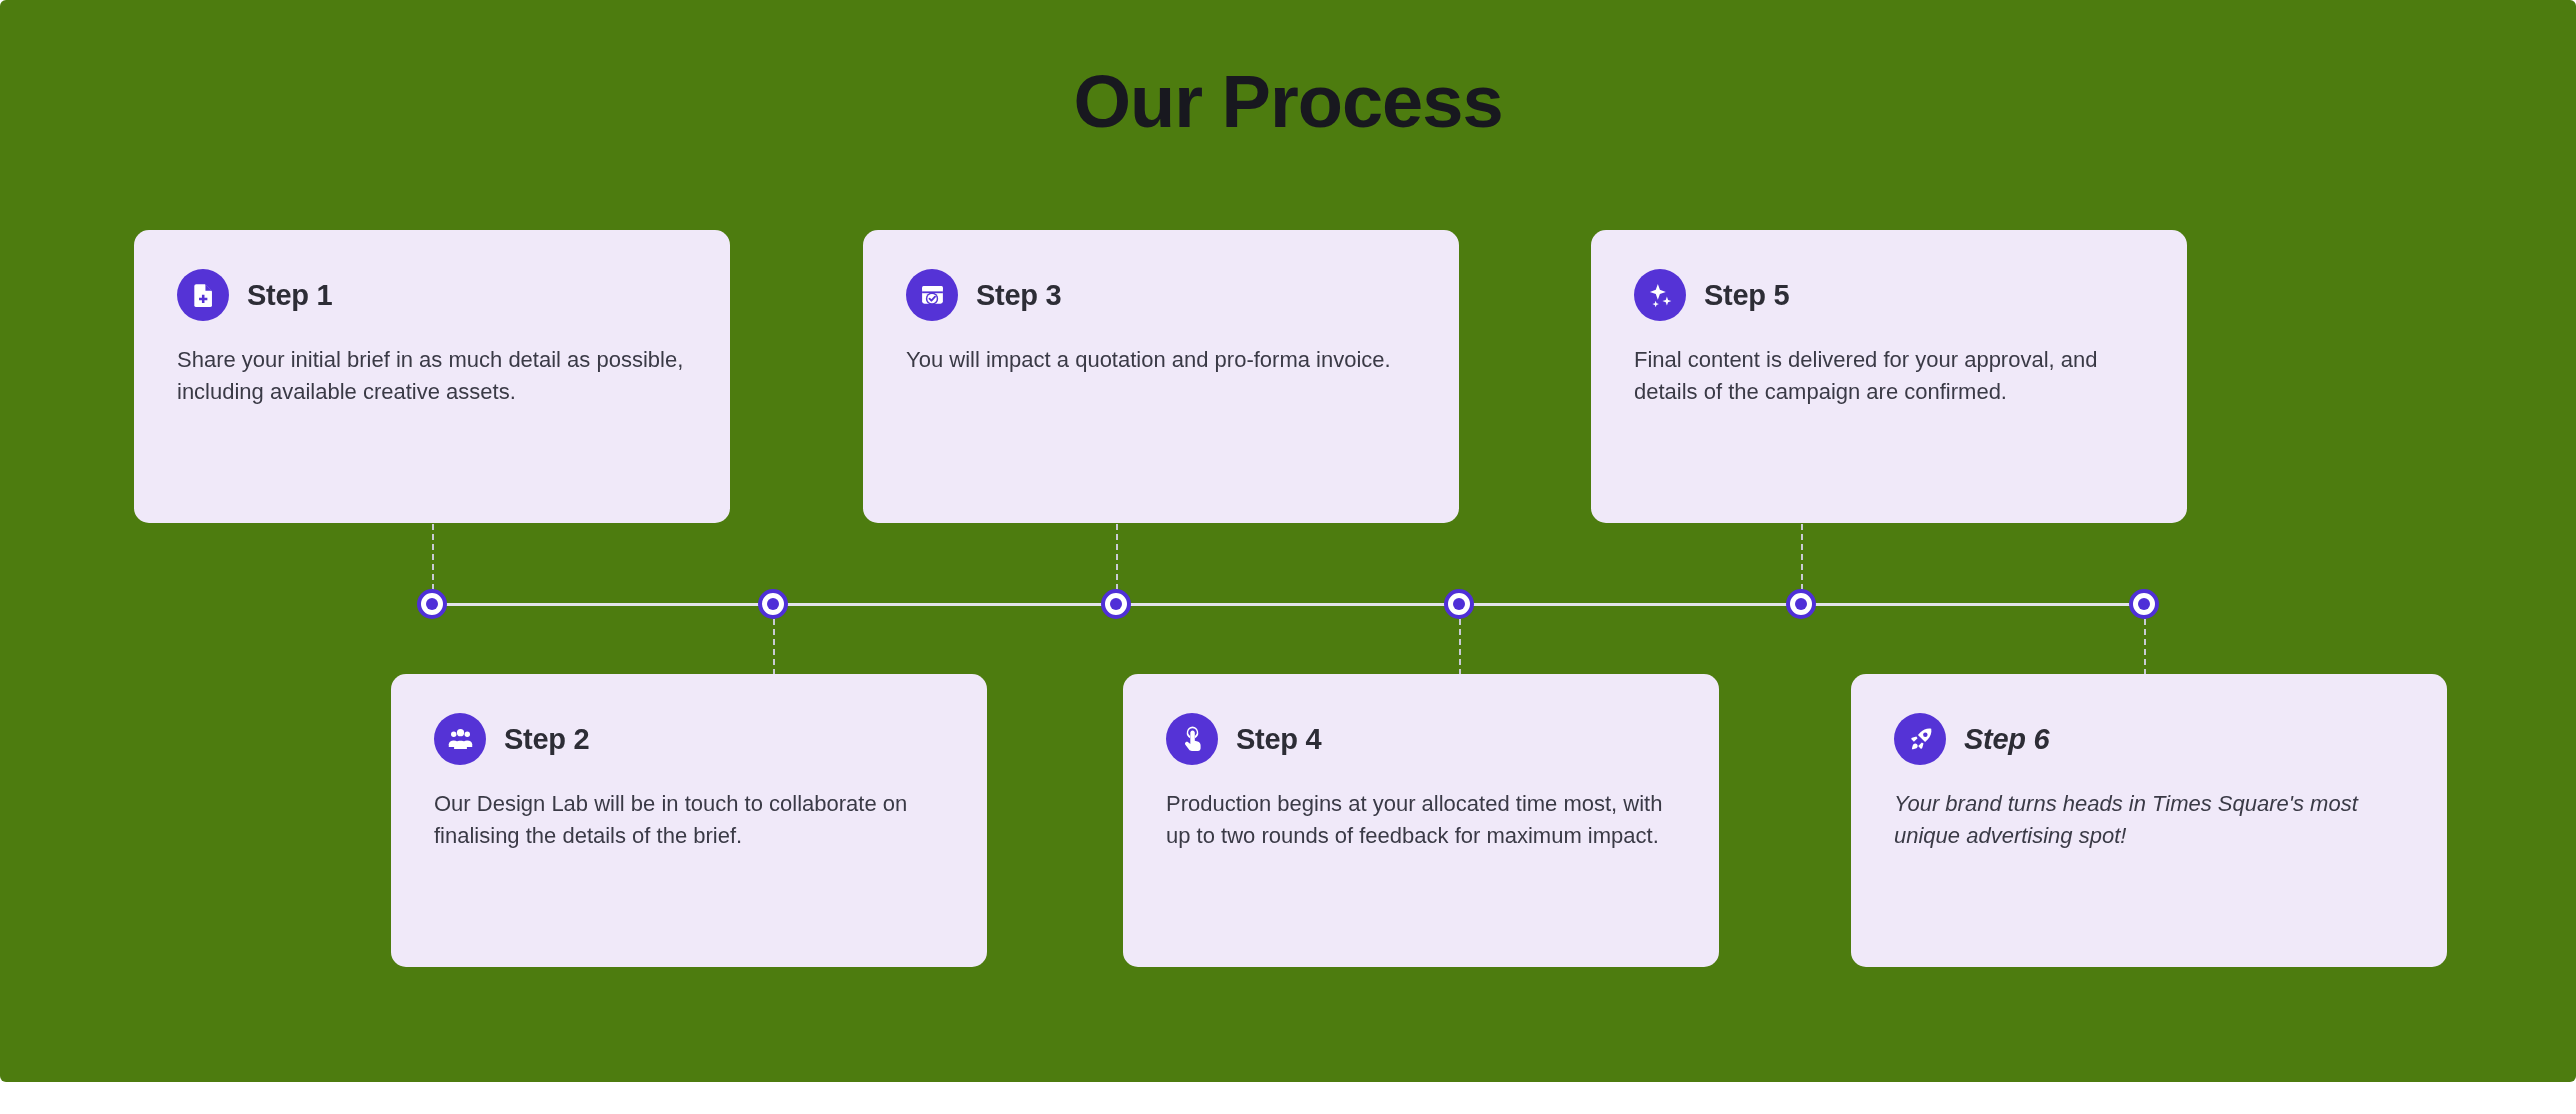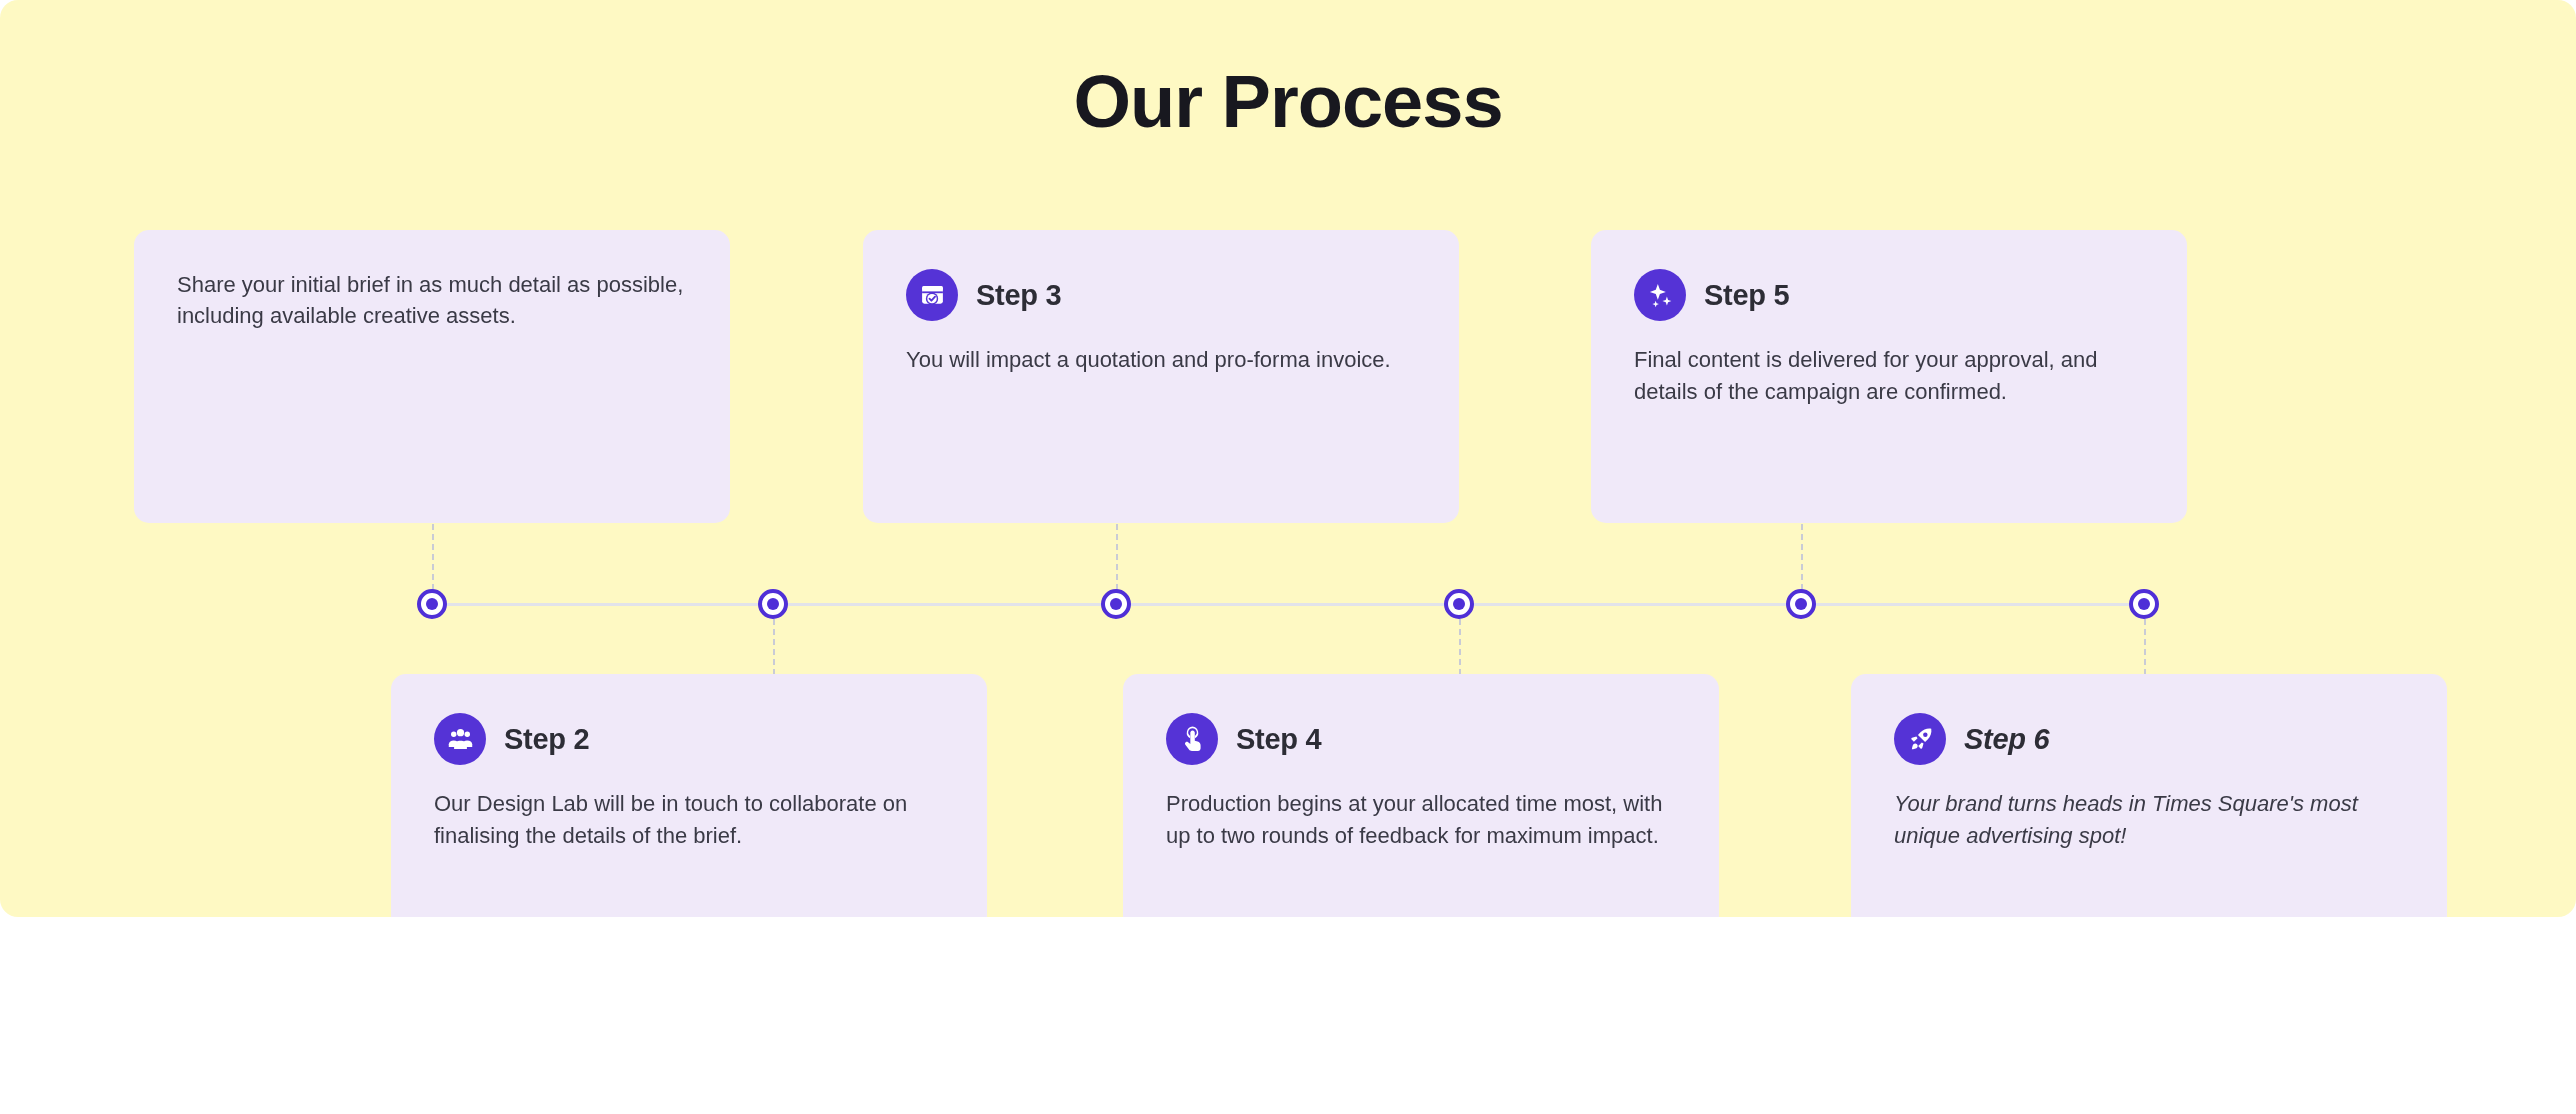--- a/index.html
+++ b/index.html
@@ -3,23 +3,23 @@
 <meta charset="utf-8">
 <style>
   html, body {
     margin: 0; padding: 0;
     width: 2576px; height: 1115px;
     background: #ffffff;
     font-family: "Liberation Sans", sans-serif;
   }
   #stage {
     position: relative;
-    width: 2576px; height: 917px;
-    background: #fef9c3;
-    border-radius: 18px;
+    width: 2576px; height: 1082px;
+    background: #4d7c0f;
+    border-radius: 6px;
     overflow: hidden;
   }
 
   
   #page-title {
     position: absolute;
     left: 0; top: 61px;
     width: 2576px;
     text-align: center;
     font-size: 74px;
@@ -122,20 +122,30 @@
 
   <div class="tl-stem" style="left:432px;  top:524px; height:66px;"></div>
   <div class="tl-stem" style="left:1116px; top:524px; height:66px;"></div>
   <div class="tl-stem" style="left:1801px; top:524px; height:66px;"></div>
 
   <div class="tl-stem" style="left:773px; top:619px; height:56px;"></div>
   <div class="tl-stem" style="left:1459px; top:619px; height:56px;"></div>
   <div class="tl-stem" style="left:2144px; top:619px; height:56px;"></div>
 
   <div class="card" style="left:134px; top:230px; width:596px; height:293px;">
+    <div class="card-head">
+      <span class="icon-badge">
+        <svg width="29" height="29" viewBox="0 0 24 24" fill="#ffffff" aria-hidden="true">
+          <path d="M6 2.6h7.2L19 8.4V20a1.6 1.6 0 0 1-1.6 1.6H6A1.6 1.6 0 0 1 4.4 20V4.2A1.6 1.6 0 0 1 6 2.6z"></path>
+          <path d="M13.6 2.8v5.2H18.8z" fill="#5533d6"></path>
+          <path d="M10.7 11.4h2.1v2.4h2.4v2.1h-2.4v2.4h-2.1v-2.4H8.3v-2.1h2.4z" fill="#5533d6"></path>
+        </svg>
+      </span>
+      <span class="card-title">Step 1</span>
+    </div>
     <div class="card-body">Share your initial brief in as much detail as possible, including available creative assets.</div>
   </div>
 
   <div class="card" style="left:863px; top:230px; width:596px; height:293px;">
     <div class="card-head">
       <span class="icon-badge">
         <svg width="29" height="29" viewBox="0 0 24 24" aria-hidden="true">
           <rect x="3.4" y="4.2" width="17.2" height="14.6" rx="2" fill="#ffffff"></rect>
           <rect x="3.4" y="4.2" width="17.2" height="3.6" rx="1.6" fill="#ffffff"></rect>
           <rect x="3.4" y="8.6" width="17.2" height="1.5" fill="#5533d6"></rect>

